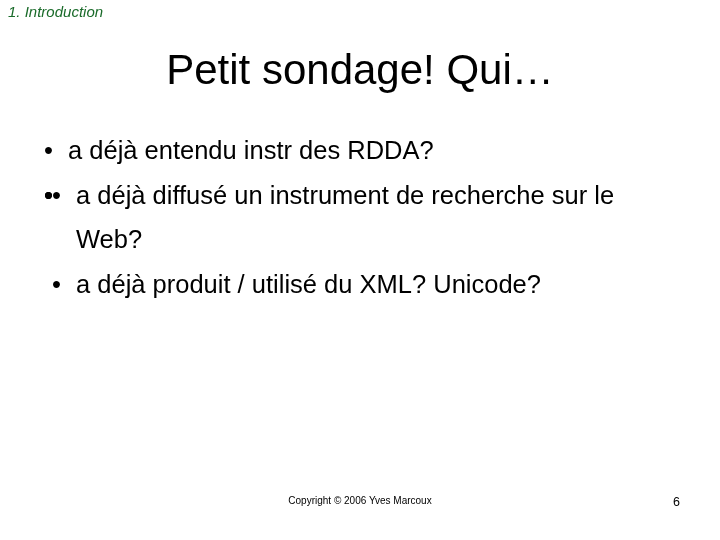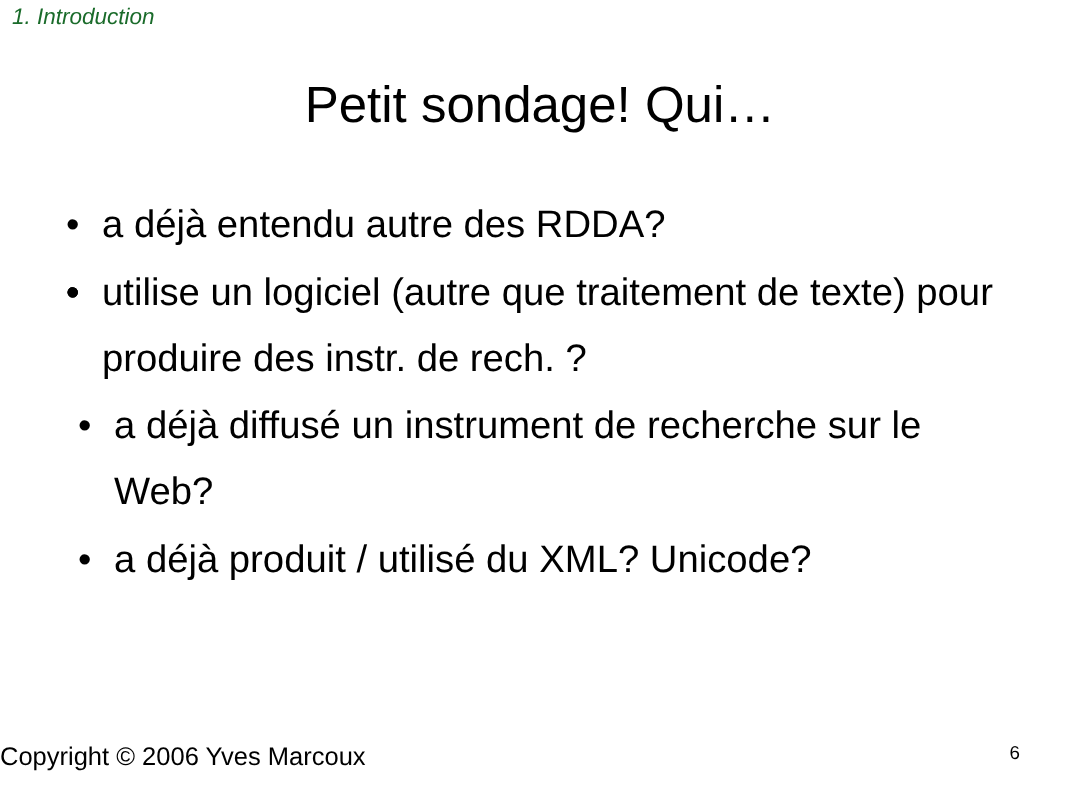--- a/index.html
+++ b/index.html
@@ -30,21 +30,21 @@
     font-family: "Liberation Sans", sans-serif;
     white-space: nowrap;
     letter-spacing: 0px;
   }
   .slide-title {
     position: absolute;
     left: 0;
     top: 50px;
     width: 720px;
     text-align: center;
-    font-size: 34px;
+    font-size: 42px;
     color: #000000;
     font-family: "Liberation Sans", sans-serif;
     line-height: 40px;
     white-space: nowrap;
   }
   .body-list {
     position: absolute;
     left: 38px;
     top: 128px;
     width: 636px;
@@ -79,21 +79,22 @@
     left: 0;
     top: 495px;
     width: 720px;
     height: 20px;
   }
   .footer-copyright {
     position: absolute;
     left: 0;
     top: 0;
     width: 720px;
-    font-size: 17px;
+    text-align: center;
+    font-size: 10px;
     color: #000000;
     font-family: "Liberation Sans", sans-serif;
     white-space: nowrap;
   }
   .footer-pagenum {
     position: absolute;
     right: 40px;
     top: 0;
     font-size: 12.5px;
     color: #000000;
@@ -105,31 +106,30 @@
 
 <div class="slide">
 
   <div class="section-header">1. Introduction</div>
 
   <div class="slide-title">Petit sondage! Qui…</div>
 
   <ul class="body-list">
     <li>
       <span class="bullet-glyph">•</span>
-      <span>a déjà entendu autre des RDDA?</span>
+      <span>a déjà entendu instr des RDDA?</span>
     </li>
     <li>
       <span class="bullet-glyph">•</span>
     </li>
     <li>
       <span class="bullet-glyph">•</span>
     </li>
     <li>
       <span class="bullet-glyph">•</span>
-      <span>utilise un logiciel (autre que traitement de texte) pour produire des instr. de rech. ?</span>
     </li>
     <li class="indented">
       <span class="bullet-glyph">•</span>
       <span>a déjà diffusé un instrument de recherche sur le Web?</span>
     </li>
     <li class="indented">
       <span class="bullet-glyph">•</span>
       <span>a déjà produit / utilisé du XML? Unicode?</span>
     </li>
   </ul>

